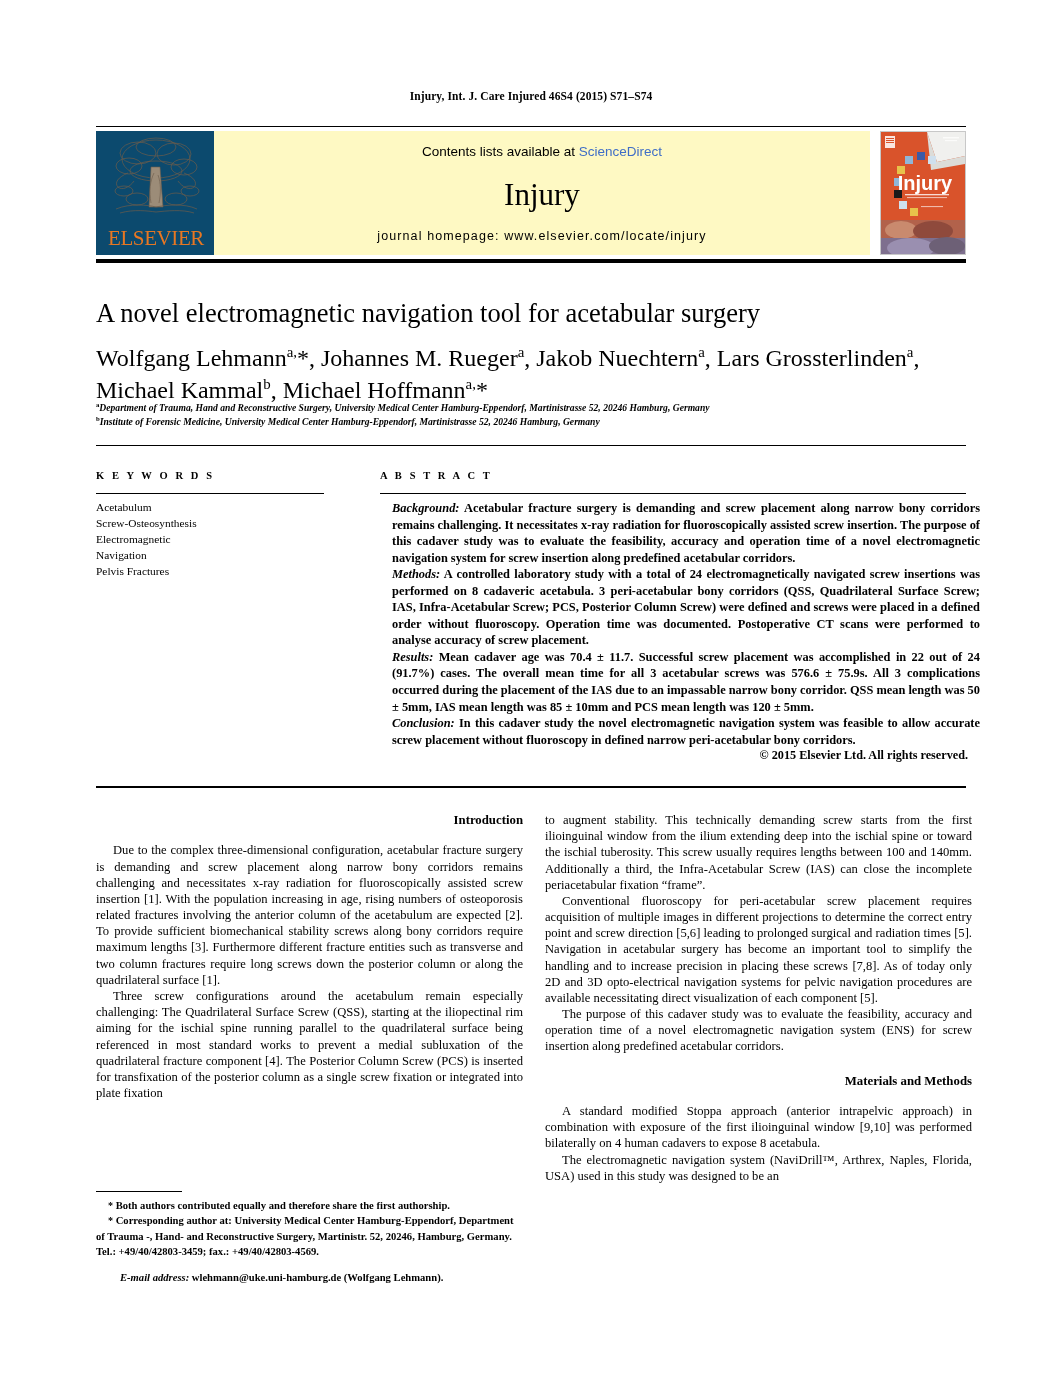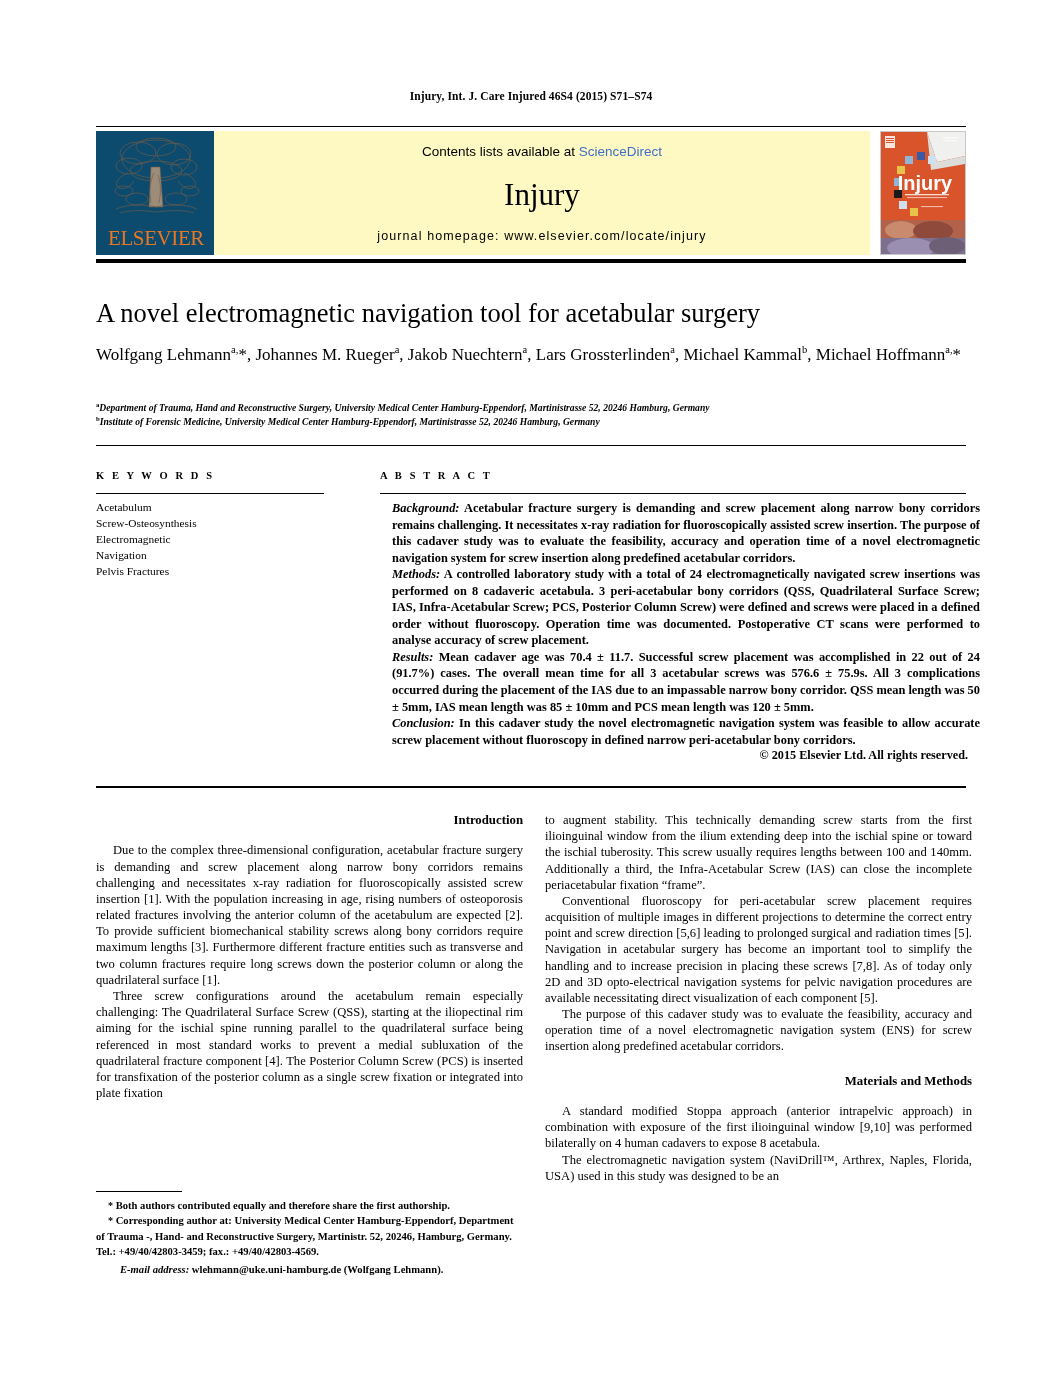--- a/index.html
+++ b/index.html
@@ -133,21 +133,21 @@
     width: 870px;
     font-size: 26.5px;
     font-weight: 400;
     font-family: "Liberation Serif", serif;
     line-height: 1.15;
   }
   .authors {
     position: absolute;
     left: 96px; top: 343px;
     width: 876px;
-    font-size: 17px;
+    font-size: 24px;
     font-family: "Liberation Serif", serif;
     line-height: 1.32;
   }
   .authors sup { font-size: 0.62em; vertical-align: super; }
   .affil {
     position: absolute;
     left: 96px;
     width: 880px;
     font-size: 9.6px;
     font-style: italic;
@@ -275,21 +275,21 @@
     width: 428px;
     font-family: "Liberation Serif", serif;
     font-size: 10.6px;
     line-height: 1.43;
     font-weight: bold;
   }
   .footnotes p { margin: 0; text-indent: 0; }
   .footnotes p.ast { text-indent: 12px; }
   .footnotes .star { font-size: 0.95em; }
   .footnotes .email { font-style: italic; }
-  .footnotes p.mail { text-indent: 24px; margin-top: 3px; }
+  .footnotes p.mail { text-indent: 24px; margin-top: 11px; }
 </style>
 </head>
 <body>
 
 <div class="page">
 
   <div class="runhead">Injury, Int. J. Care Injured 46S4 (2015) S71–S74</div>
 
   <div class="masthead">
     <div class="masthead-inner">

